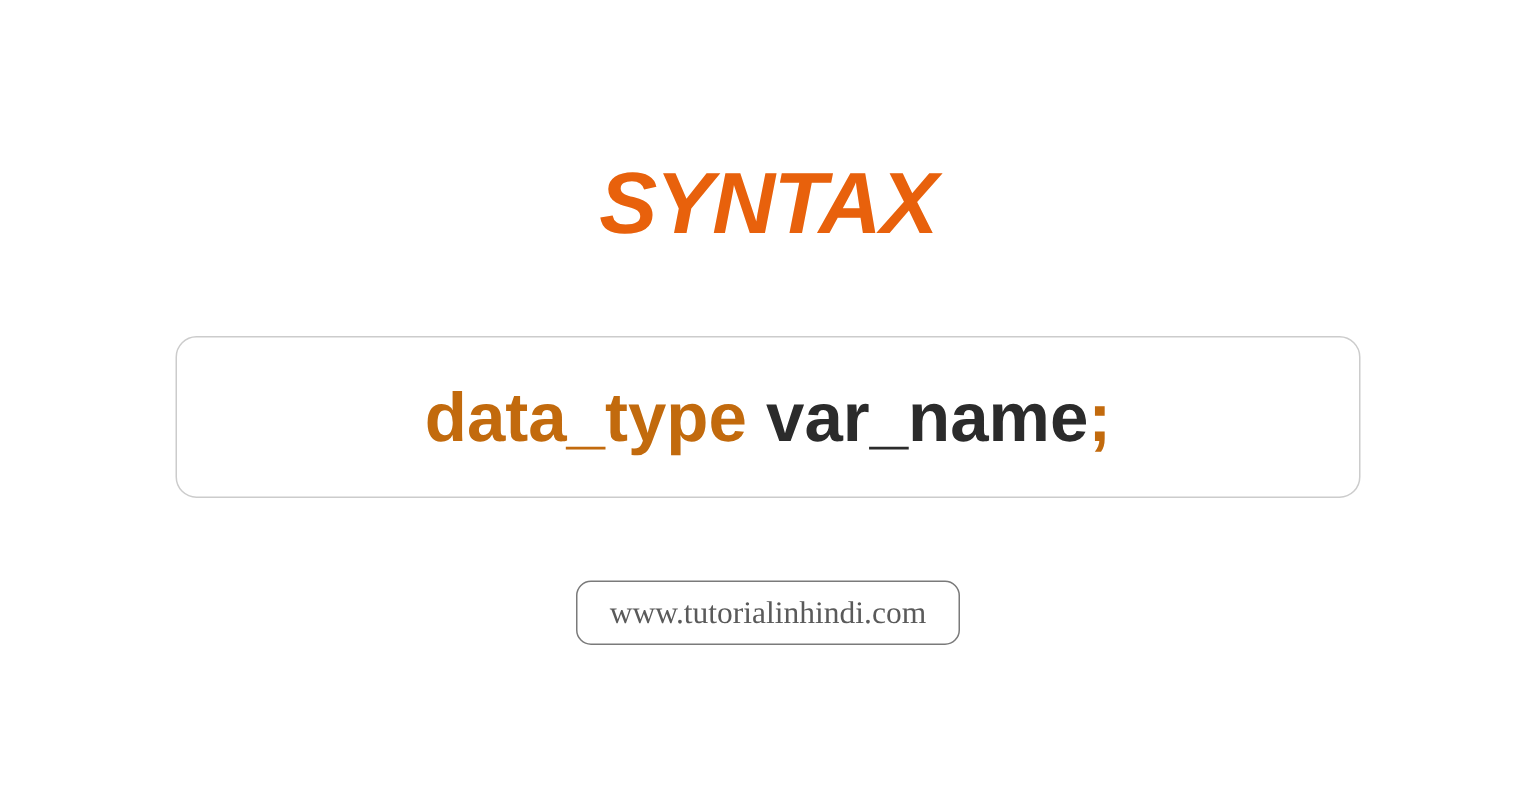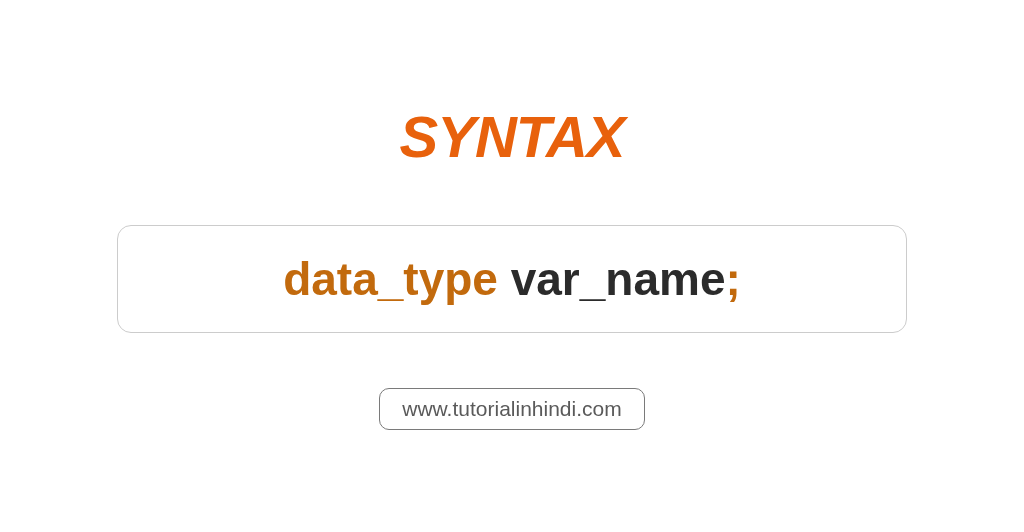--- a/index.html
+++ b/index.html
@@ -74,21 +74,21 @@
     
     .url-box {
       border: 1.5px solid #7a7a7a;
       border-radius: 10px;
       padding: 8px 22px;
     }
     
     .url-text {
       font-size: 21px;
       color: #5a5a5a;
-      font-family: Liberation Sans, sans-serif;
+      font-family: Liberation Serif, serif;
     }
   </style>
 </head>
 <body>
 
 <div class="title-row">
   <span class="title-syntax">SYNTAX</span>
 </div>
 
 <div class="code-box">

